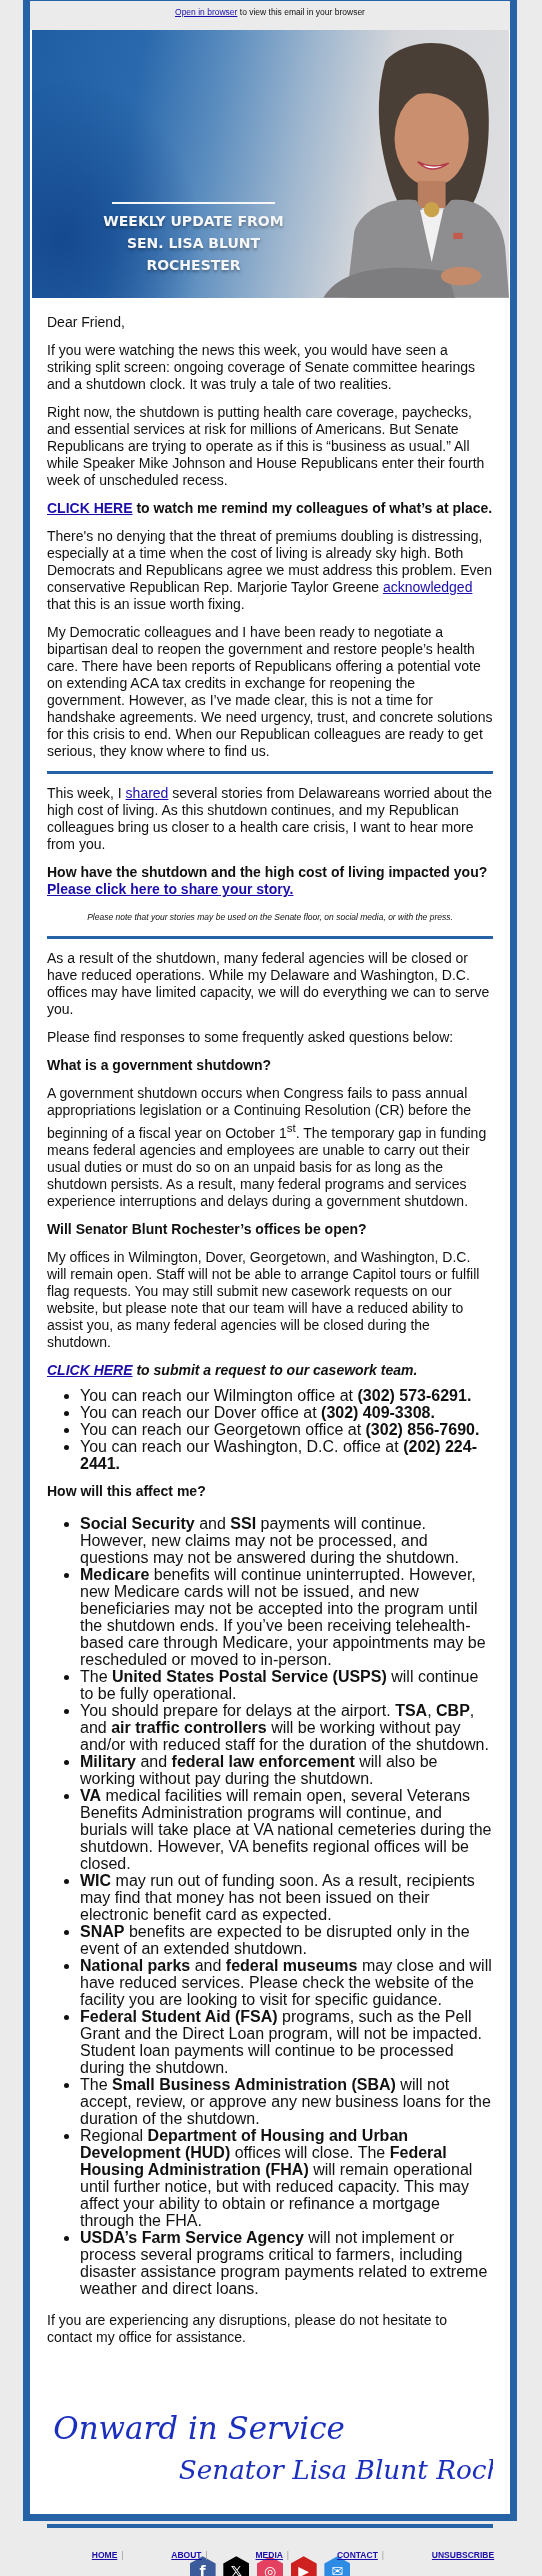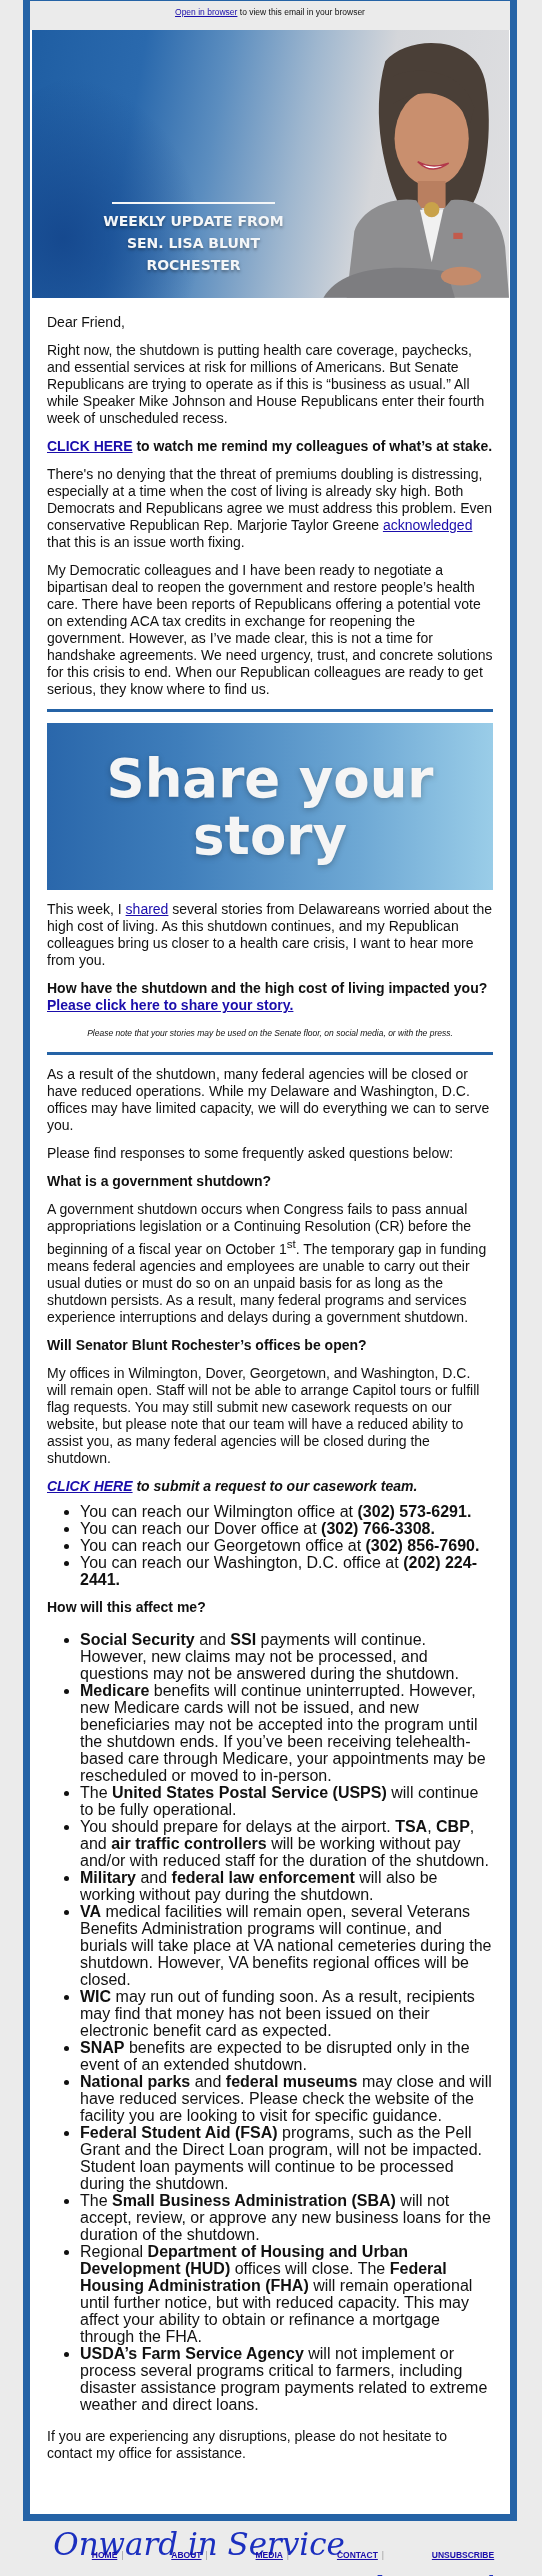--- a/index.html
+++ b/index.html
@@ -187,37 +187,32 @@
     </svg>
     <div class="title">
       <div class="rule"></div>
       <div class="sub">WEEKLY UPDATE FROM</div>
       <div class="sub">SEN. LISA BLUNT ROCHESTER</div>
     </div>
   </div>
 
   <div class="content">
     <p class="gap" style="margin-top:15.5px">Dear Friend,</p>
+    <p class="gap">If you were watching the news this week, you would have seen a striking split screen: ongoing coverage of Senate committee hearings and a shutdown clock. It was truly a tale of two realities.</p>
     <p class="gap">Right now, the shutdown is putting health care coverage, paychecks, and essential services at risk for millions of Americans. But Senate Republicans are trying to operate as if this is “business as usual.” All while Speaker Mike Johnson and House Republicans enter their fourth week of unscheduled recess.</p>
     <p class="gap bold">
-      <a class="lnk" href="#">CLICK HERE</a><span> to watch me remind my colleagues of what’s at stake.</span>
+      <a class="lnk" href="#">CLICK HERE</a><span> to watch me remind my colleagues of what’s at place.</span>
     </p>
     <p class="gap">
       <span>There's no denying that the threat of premiums doubling is distressing, especially at a time when the cost of living is already sky high. Both Democrats and Republicans agree we must address this problem. Even conservative Republican Rep. Marjorie Taylor Greene </span><a class="lnk" href="#">acknowledged</a><span> that this is an issue worth fixing.</span>
     </p>
     <p class="gap">My Democratic colleagues and I have been ready to negotiate a bipartisan deal to reopen the government and restore people’s health care. There have been reports of Republicans offering a potential vote on extending ACA tax credits in exchange for reopening the government. However, as I’ve made clear, this is not a time for handshake agreements. We need urgency, trust, and concrete solutions for this crisis to end. When our Republican colleagues are ready to get serious, they know where to find us.</p>
 
     <div class="divider"></div>
 
-    <div class="share-img">
-      <div>
-        <div>Share your</div>
-        <div>story</div>
-      </div>
-    </div>
 
     <p class="gap">
       <span>This week, I </span><a class="lnk" href="#">shared</a><span> several stories from Delawareans worried about the high cost of living. As this shutdown continues, and my Republican colleagues bring us closer to a health care crisis, I want to hear more from you.</span>
     </p>
     <p class="gap bold">
       <span>How have the shutdown and the high cost of living impacted you? </span><a class="lnk" href="#">Please click here to share your story.</a>
     </p>
     <p class="gap note" style="margin-top:12.4px">Please note that your stories may be used on the Senate floor, on social media, or with the press.</p>
 
     <div class="divider" style="margin-top:12.4px"></div>
@@ -229,21 +224,21 @@
       <span>A government shutdown occurs when Congress fails to pass annual appropriations legislation or a Continuing Resolution (CR) before the beginning of a fiscal year on October 1</span><sup>st</sup><span>. The temporary gap in funding means federal agencies and employees are unable to carry out their usual duties or must do so on an unpaid basis for as long as the shutdown persists. As a result, many federal programs and services experience interruptions and delays during a government shutdown.</span>
     </p>
     <p class="gap bold">Will Senator Blunt Rochester’s offices be open?</p>
     <p class="gap">My offices in Wilmington, Dover, Georgetown, and Washington, D.C. will remain open. Staff will not be able to arrange Capitol tours or fulfill flag requests. You may still submit new casework requests on our website, but please note that our team will have a reduced ability to assist you, as many federal agencies will be closed during the shutdown.</p>
     <p class="gap bold" style="font-style:italic">
       <a class="lnk" href="#">CLICK HERE</a><span> to submit a request to our casework team.</span>
     </p>
 
     <ul>
       <li><span>You can reach our Wilmington office at </span><b>(302) 573-6291.</b></li>
-      <li><span>You can reach our Dover office at </span><b>(302) 766-3308.</b></li>
+      <li><span>You can reach our Dover office at </span><b>(302) 409-3308.</b></li>
       <li><span>You can reach our Georgetown office at </span><b>(302) 856-7690.</b></li>
       <li><span>You can reach our Washington, D.C. office at </span><b>(202) 224-2441.</b></li>
     </ul>
 
     <p class="gap bold">How will this affect me?</p>
 
     <ul id="impact-list" style="margin-top:15px">
         <li><b>Social Security</b><span> and </span><b>SSI</b><span> payments will continue. However, new claims may not be processed, and questions may not be answered during the shutdown.</span></li>
         <li><b>Medicare</b><span> benefits will continue uninterrupted. However, new Medicare cards will not be issued, and new beneficiaries may not be accepted into the program until the shutdown ends. If you’ve been receiving telehealth-based care through Medicare, your appointments may be rescheduled or moved to in-person.</span></li>
         <li><span>The </span><b>United States Postal Service (USPS)</b><span> will continue to be fully operational.</span></li>

